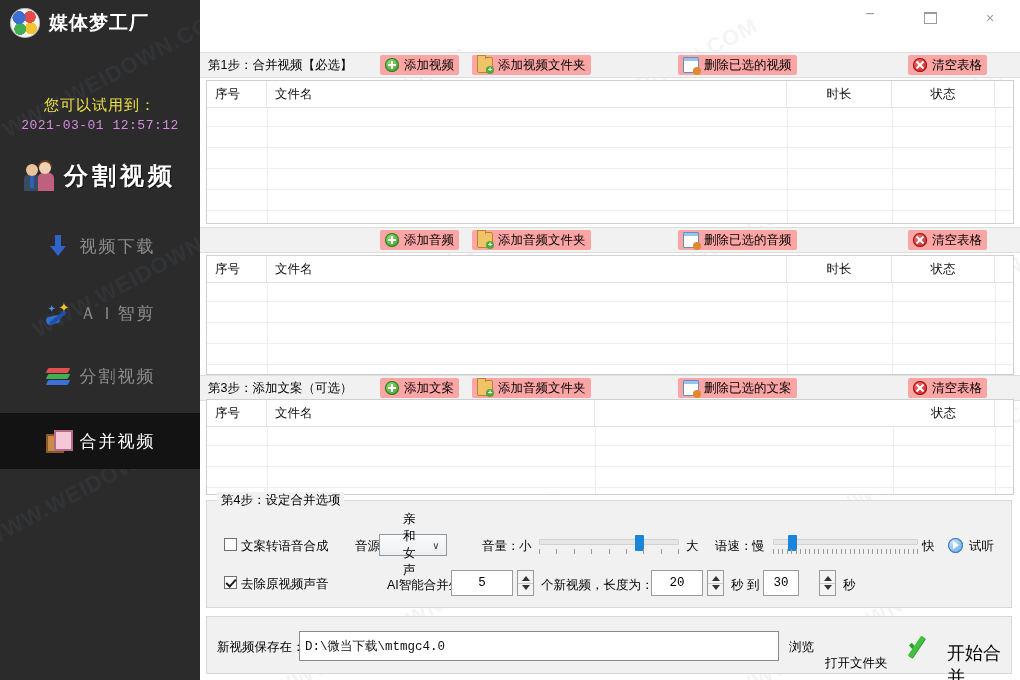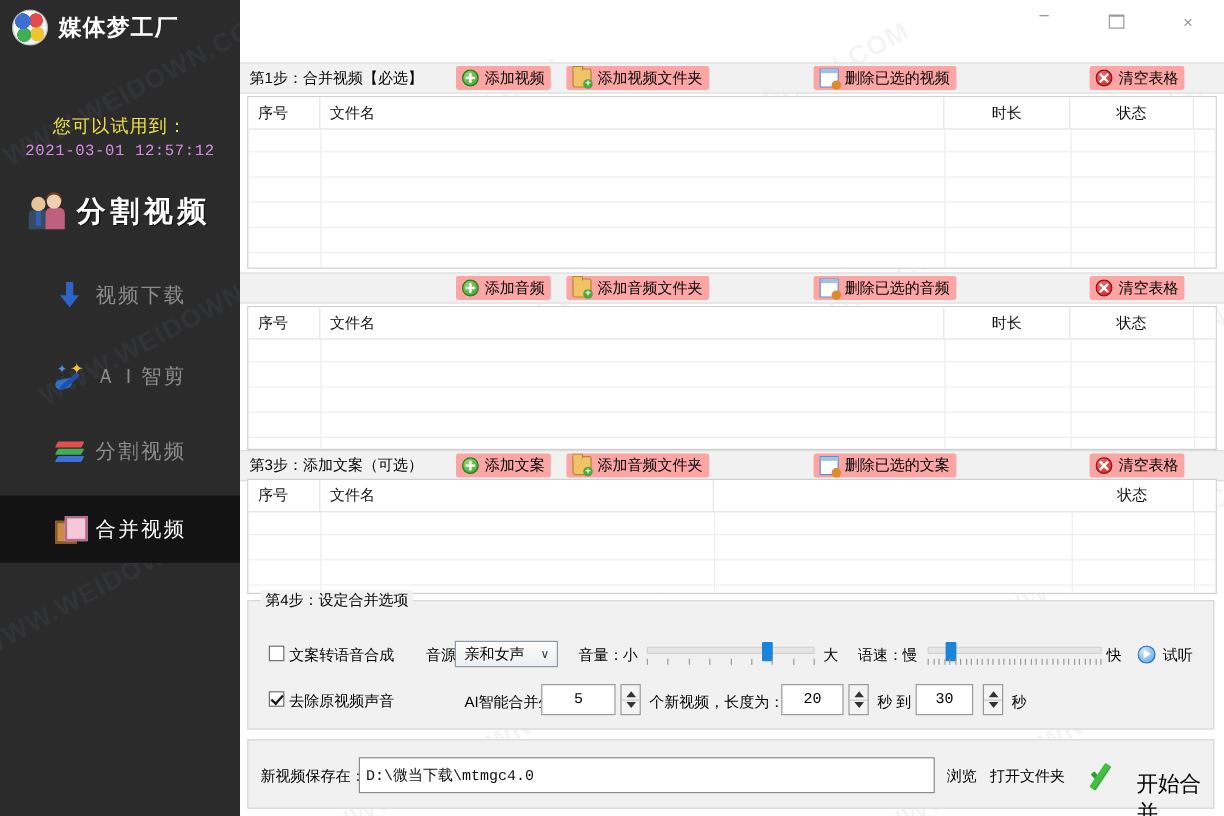--- a/index.html
+++ b/index.html
@@ -422,21 +422,21 @@
       </div>
     </div>
 
     <div id="opt-group">
       <div id="opt-legend">第4步：设定合并选项</div>
 
       <div class="cbx" style="left:17px;top:37px;"></div>
       <div class="lbl" style="left:34px;top:37px;">文案转语音合成</div>
 
       <div class="lbl" style="left:148px;top:37px;">音源：</div>
-      <div class="sel" style="left:172px;top:33px;width:86px;">
+      <div class="sel" style="left:172px;top:33px;width:68px;padding-left:16px;">
         <span class="selval">亲和女声</span>
         <span class="caret">∨</span>
       </div>
 
       <div class="lbl" style="left:275px;top:37px;">音量：</div>
       <div class="lbl" style="left:312px;top:37px;">小</div>
       <div class="sl" style="left:332px;top:33px;width:140px;">
         <div class="track"></div>
         <div class="thumb" id="volume-thumb" style="left: 96px;"></div>
         <div class="ticks" id="volume-ticks">
@@ -511,32 +511,32 @@
       </div>
 
       <div class="lbl" style="left:334px;top:76px;">个新视频，长度为：</div>
       <div class="num" style="left:444px;top:69px;width:52px;">20</div>
       <div class="spin" style="left:500px;top:69px;">
         <i class="up"></i>
           <span class="mid"></span>
           <i class="dn"></i>
       </div>
       <div class="lbl" style="left:524px;top:76px;">秒 到</div>
-      <div class="num" style="left:556px;top:69px;width:48px;">30</div>
+      <div class="num" style="left:556px;top:69px;width:36px;">30</div>
       <div class="spin" style="left:612px;top:69px;">
         <i class="up"></i>
           <span class="mid"></span>
           <i class="dn"></i>
       </div>
       <div class="lbl" style="left:636px;top:76px;">秒</div>
     </div>
 
     <div id="save-group">
       <div class="lbl" style="left:10px;top:22px;">新视频保存在：</div>
       <div id="path-input">D:\微当下载\mtmgc4.0</div>
       <div class="linkbtn" style="left:582px;top:22px;">浏览</div>
-      <div class="linkbtn" style="left:618px;top:22px;text-align:center;">打开文件夹</div>
+      <div class="linkbtn" style="left:618px;top:38px;text-align:center;">打开文件夹</div>
       <div id="check-ico"></div>
       <div id="start-label">开始合并</div>
     </div>
 
   </div>
 </div>
 
 </body></html>

